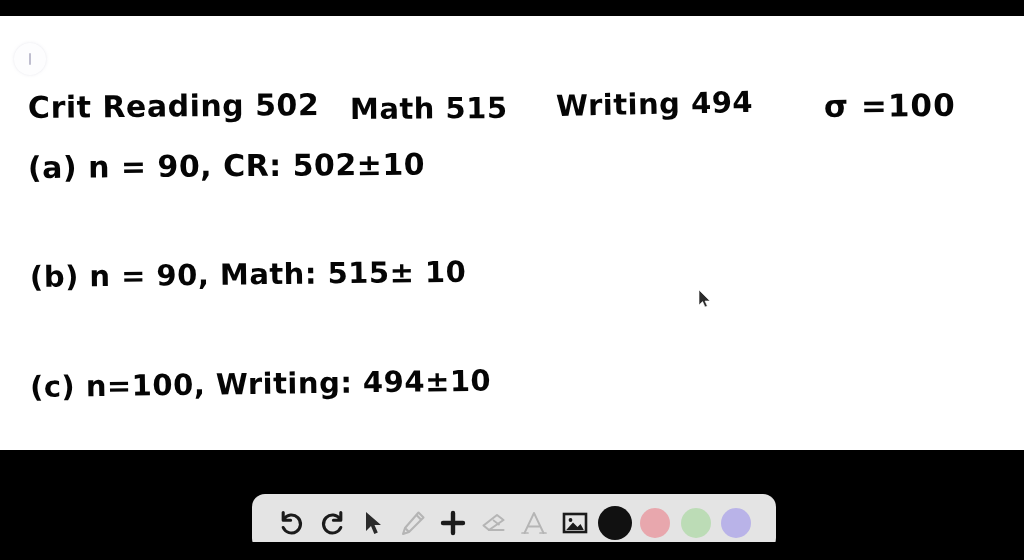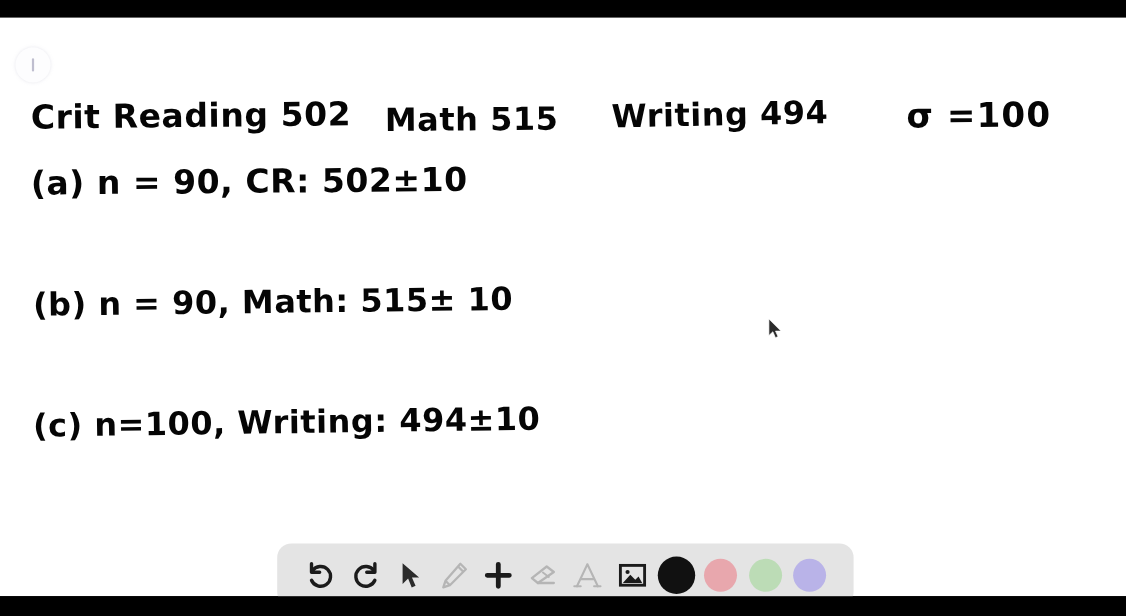--- a/index.html
+++ b/index.html
@@ -30,21 +30,21 @@
     position: absolute;
     left: 0; top: 542px;
     width: 1024px; height: 18px;
     background: #000000;
   }
 
   
   .canvas {
     position: absolute;
     left: 0; top: 16px;
-    width: 1024px; height: 526px;
+    width: 1024px; height: 434px;
     background: #ffffff;
   }
 
   
   .corner-badge {
     position: absolute;
     left: 14px; top: 27px;
     width: 32px; height: 32px;
     border-radius: 50%;
     background: #fdfdfe;

